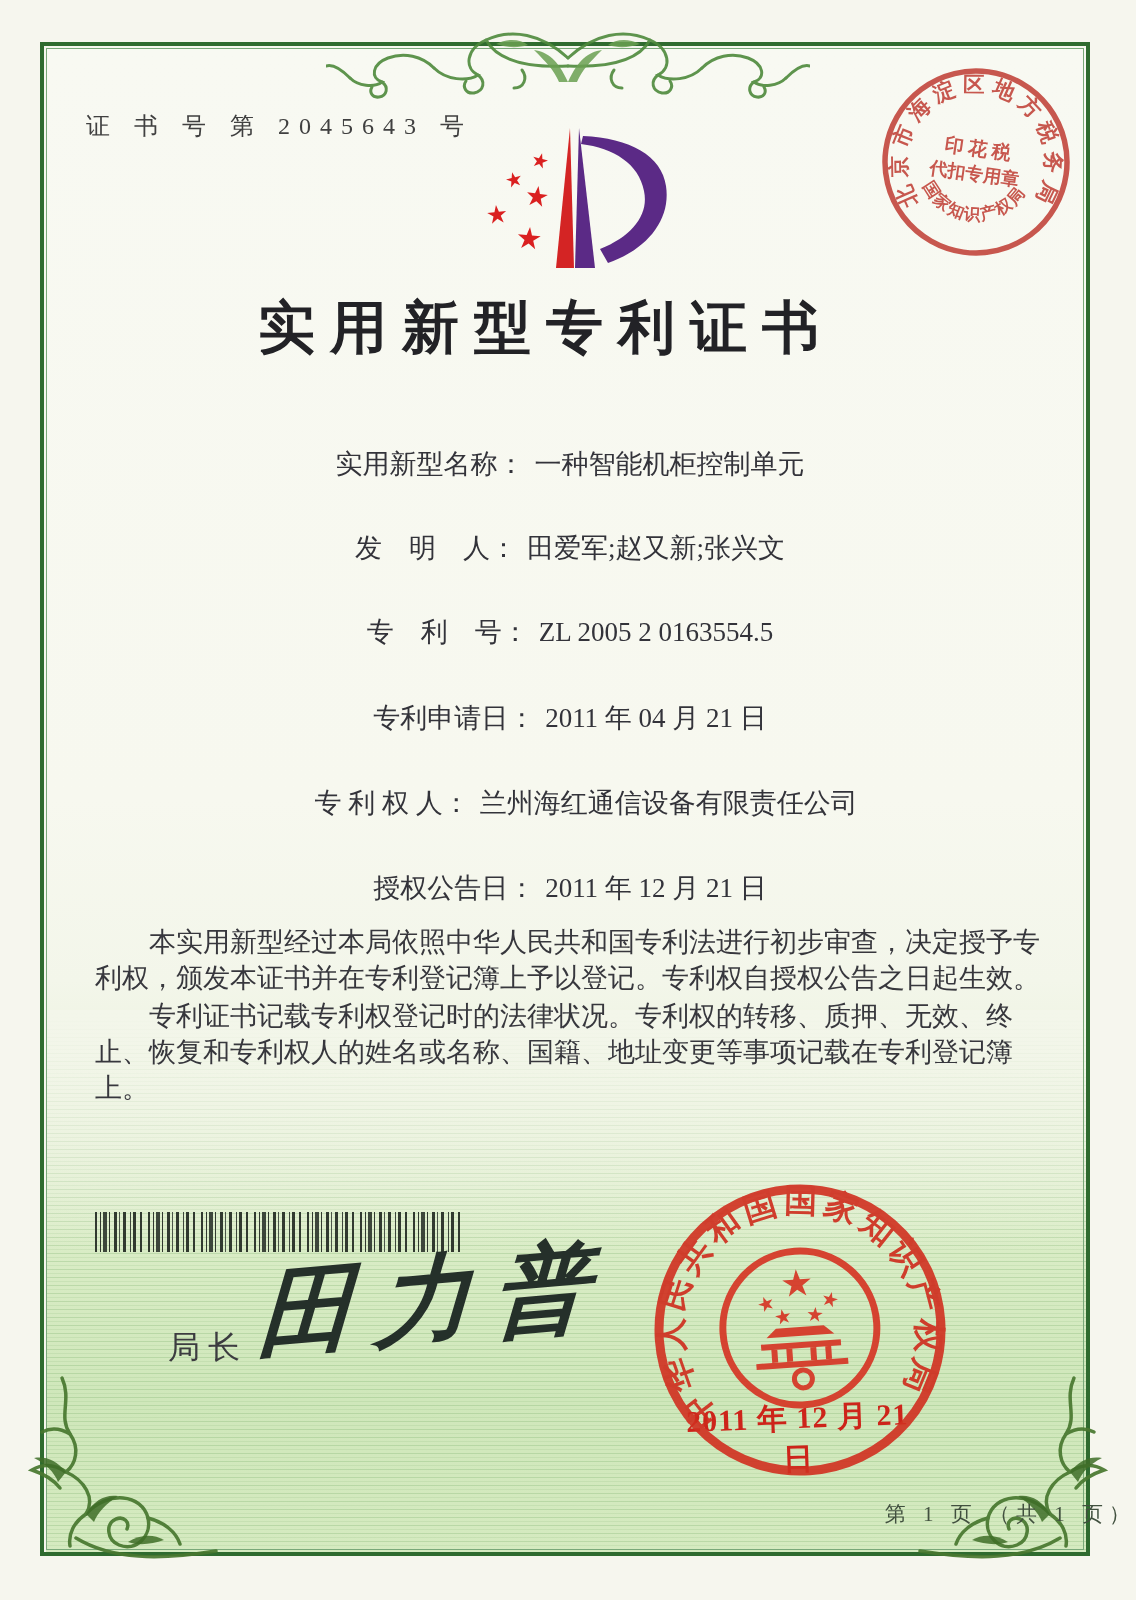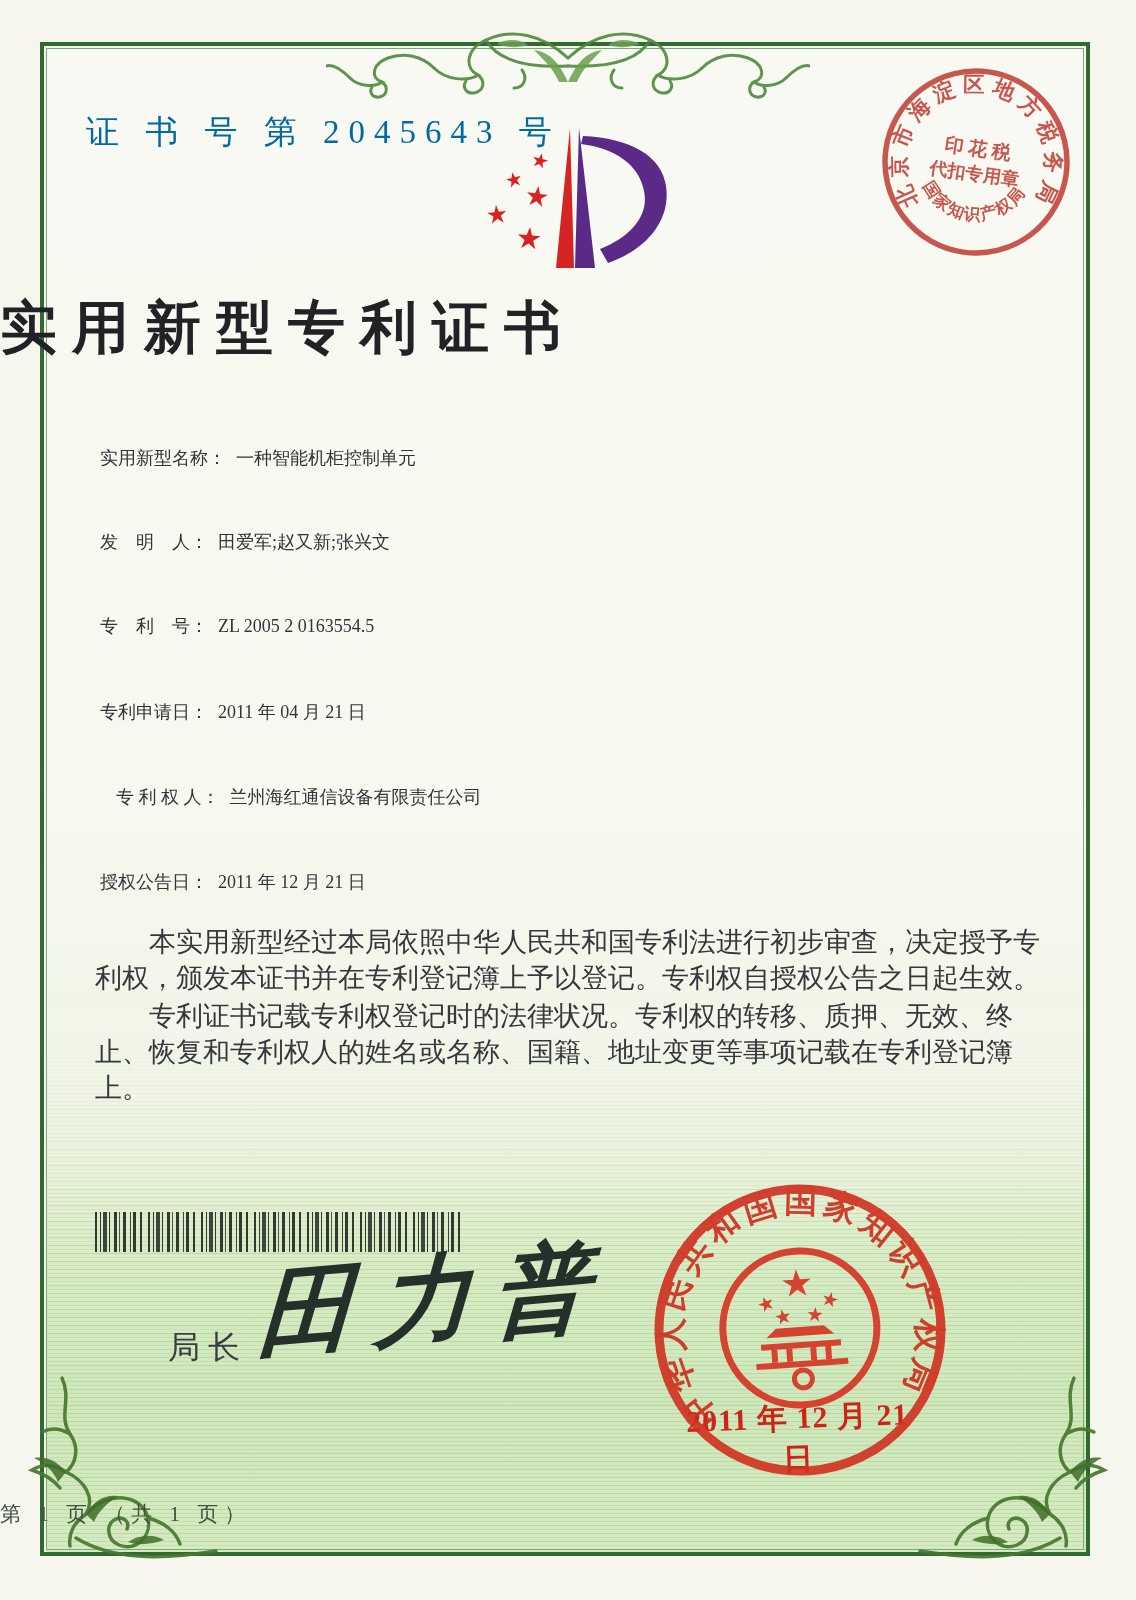--- a/index.html
+++ b/index.html
@@ -41,29 +41,29 @@
   .frame-inner {
     position:absolute; left:2px; top:2px; right:2px; bottom:2px;
     border:1px solid #79a879;
   }
 
   .content { z-index:3; }
   .stamp-layer { z-index:4; }
 
   .cert-number {
     left:86px; top:110px;
-    font-size:33px; letter-spacing:9px; color:#0369a1;font-family:Liberation Serif, serif;
+    font-size:24px; letter-spacing:9px; color:#404040;font-family:Liberation Serif, serif;
   }
 
   .title {
-    left:0; top:290px; width:1092px; text-align:left;
+    left:0; top:290px; width:1092px; text-align:center;
     font-size:57px; font-weight:700; letter-spacing:15px; color:#222226;
   }
 
-  .field-row { left:100px; width:940px; font-size:18px; color:#33333a; white-space:nowrap; }
+  .field-row { left:100px; width:940px; font-size:27px; color:#33333a; white-space:nowrap;text-align:center; }
   .field-label { display:inline-block; }
   .field-value { display:inline-block; margin-left:10px; }
   .fr0 { top:446px; } .fr1 { top:530px;font-family:Liberation Serif, serif; } .fr2 { top:614px; }
   .fr3 { top:700px; } .fr4 { top:785px;margin-left:16px; } .fr5 { top:870px; }
 
   .paragraphs {
     left:95px; top:924px; width:950px;
     font-size:27px; line-height:36px; color:#37373d;
     font-style:italic;
   }
@@ -98,22 +98,22 @@
     transform-origin:left center;
   }
 
   .seal-date {
     left:668px; top:1398px; width:260px; text-align:center;
     font-size:30px; font-weight:700; color:#cd241a; letter-spacing:1px;
     transform:rotate(-2deg);
   }
 
   .footer {
-    left:0; top:1500px; width:1136px; text-align:left;
-    font-size:21px; letter-spacing:6px; color:#41503f;
+    left:0; top:1500px; width:1136px; text-align:right;
+    font-size:21px; letter-spacing:6px; color:#41503f;padding-left:36px;
   }
 
   svg text { font-family:"Liberation Serif","DejaVu Serif",serif; }
 </style>
 </head>
 <body>
 
 <div class="abs paper-inner"></div>
 <div class="abs guilloche"></div>
 

